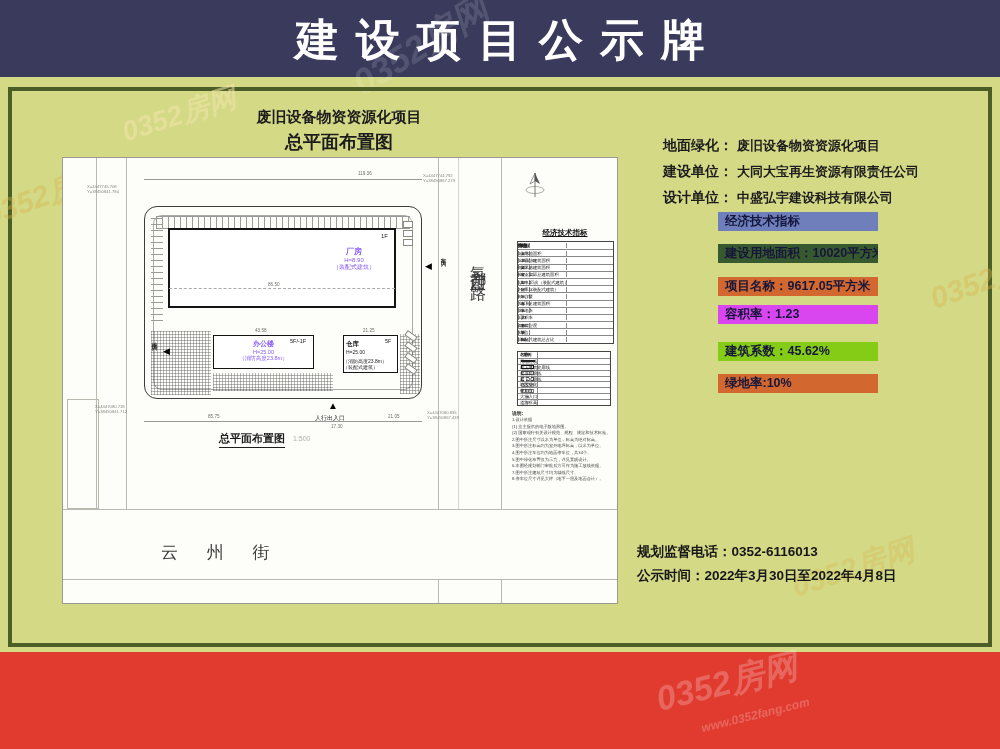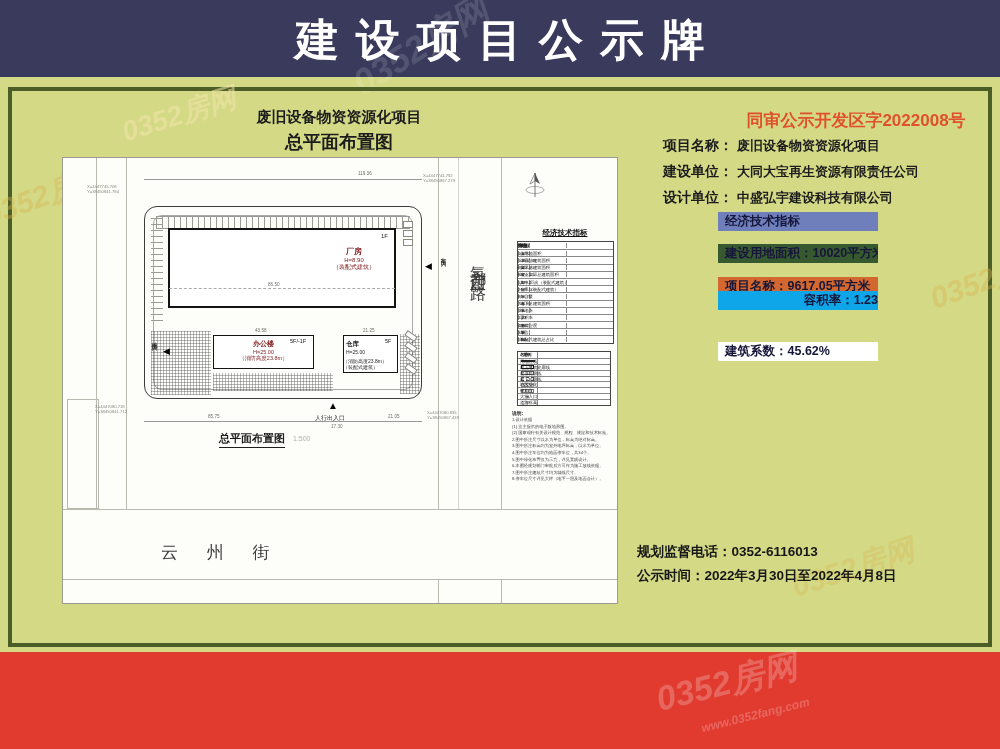--- a/index.html
+++ b/index.html
@@ -25,21 +25,21 @@
   .pt2{font-size:18px;font-weight:700;margin-top:3px;}
   .ln{background:#b9b9b0;}
   .boundary{left:81px;top:48px;width:278px;height:193px;border:1.6px solid #3c3c3c;border-radius:13px;}
   .innerring{left:90px;top:57px;width:260px;height:175px;border:0.6px solid #aaa;border-radius:9px;}
   .dotband-t{left:93px;top:58px;width:254px;height:13px;border-top:.6px solid #999;border-bottom:.6px solid #999;
        background:repeating-linear-gradient(90deg,#9c9c94 0 1px,transparent 1px 6px);}
   .dotband-l{left:88px;top:58px;width:12px;height:105px;
        background:repeating-linear-gradient(0deg,#9c9c94 0 1px,transparent 1px 6px);}
   .bldg{background:#fff;border:2.4px solid #141414;}
   .bldg.thin{border-width:1.8px;}
-  .lblblock{text-align:center;color:#7f1d1d;}
+  .lblblock{text-align:center;color:#8b5cf6;}
   .hatch{background-image:repeating-linear-gradient(0deg,rgba(60,60,60,.35) 0 .8px,transparent .8px 3px),
        repeating-linear-gradient(90deg,rgba(60,60,60,.35) 0 .8px,transparent .8px 3px);}
   .dim{color:#707068;font-size:4.6px;white-space:nowrap;}
   .coord{color:#8a8a80;font-size:4.2px;line-height:5.2px;white-space:nowrap;}
   .tinyv{writing-mode:vertical-rl;color:#222;font-size:5.6px;letter-spacing:1px;white-space:nowrap;}
   .arrow{color:#000;}
   .street-b{left:98px;top:383px;font-size:17px;letter-spacing:12px;color:#3a3a3a;}
   .street-r{left:404px;top:95px;writing-mode:vertical-rl;font-size:16px;letter-spacing:5px;color:#3a3a3a;}
   .planlab{left:156px;top:273px;font-size:11px;font-weight:700;color:#1d1d1d;border-bottom:1.6px solid #1d1d1d;
        padding-bottom:1px;white-space:nowrap;}
@@ -369,33 +369,33 @@
         <div class="note-line">2.图中所注尺寸以米为单位，标高为绝对标高。</div>
         <div class="note-line">3.图中所注标高均为室外地坪标高，以米为单位。</div>
         <div class="note-line">4.图中所注车位均为地面停车位，共34个。</div>
         <div class="note-line">5.图中绿化布置仅为示意，详见景观设计。</div>
         <div class="note-line">6.本图经规划部门审批后方可作为施工放线依据。</div>
         <div class="note-line">7.图中所注建筑尺寸均为轴线尺寸。</div>
         <div class="note-line">8.停车位尺寸详见大样（地下一层及地面合计）。</div>
       </div>
   </div>
 
-  <div class="docno">同审公示开发区字2022008号</div>
 
   <div class="field" style="top:136px;">
-    <span class="fl">项目名称：</span><span class="fv">废旧设备物资资源化项目</span>
+    <span class="fl">地面绿化：</span><span class="fv">废旧设备物资资源化项目</span>
   </div>
   <div class="field" style="top:188px;">
     <span class="fl">设计单位：</span><span class="fv">中盛弘宇建设科技有限公司</span>
   </div>
   <div class="field" style="top:162px;">
     <span class="fl">建设单位：</span><span class="fv">大同大宝再生资源有限责任公司</span>
   </div>
 
 
   <div class="pline" style="top:543px;">规划监督电话：0352-6116013</div>
   <div class="pline" style="top:567px;">公示时间：2022年3月30日至2022年4月8日</div>
 <div class="bar" style="top: 212px; background: rgb(110, 127, 188);">经济技术指标</div>
     <div class="bar" style="top: 244px; background: rgb(55, 89, 47);">建设用地面积：10020平方米</div>
     <div class="bar" style="top: 277px; background: rgb(210, 104, 47);">项目名称：9617.05平方米</div>
-    <div class="bar" style="top: 291px; background: #0ea5e9; text-align: right;">容积率：1.23</div>
-    <div class="bar" style="top: 342px; background: #ffffff;">建筑系数：45.62%</div>
+    <div class="bar" style="top: 305px; background: #d946ef;">容积率：1.23</div>
+    <div class="bar" style="top: 342px; background: #84cc16;">建筑系数：45.62%</div>
+    <div class="bar" style="top: 374px; background: rgb(210, 104, 47);">绿地率:10%</div>
   </div>
 
 </body></html>

